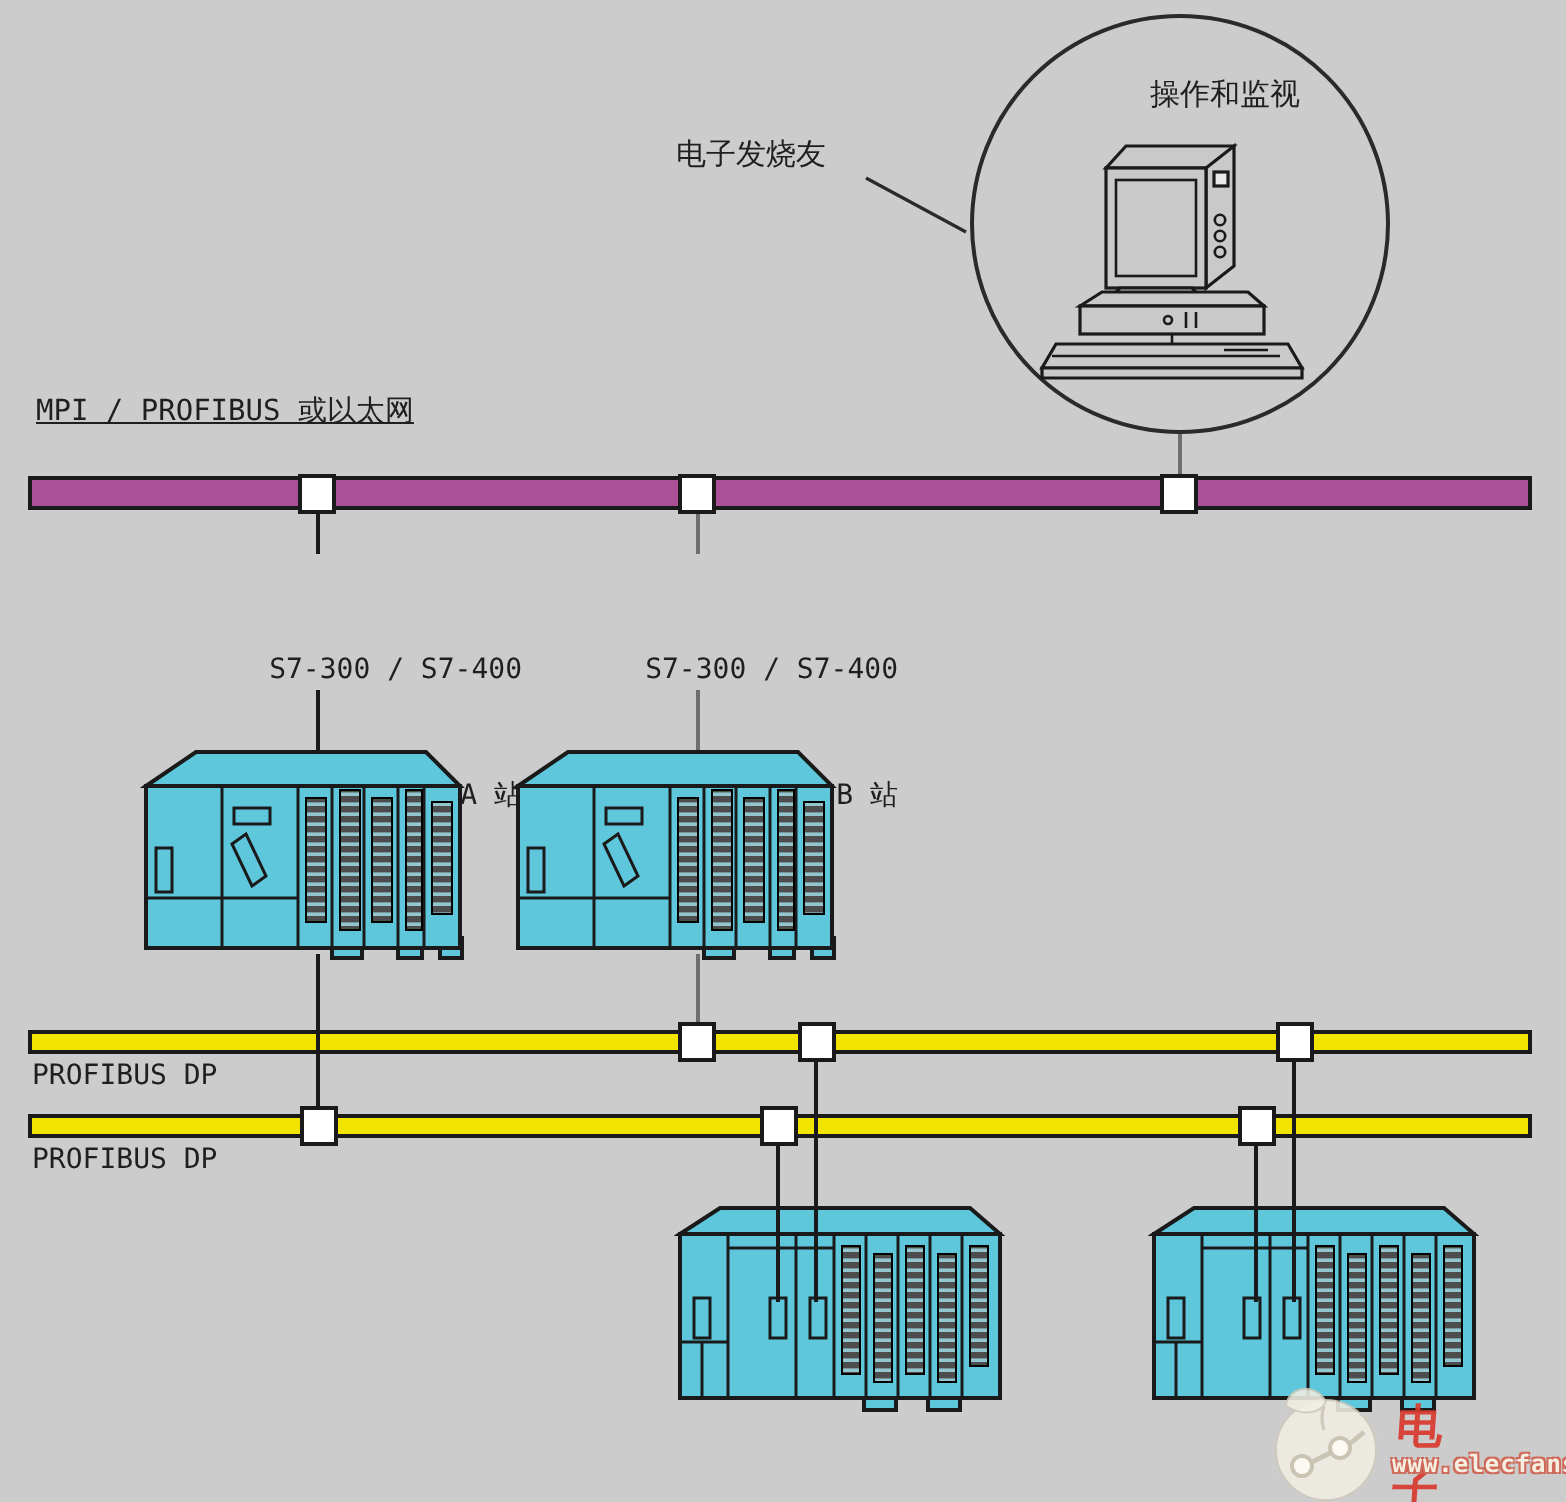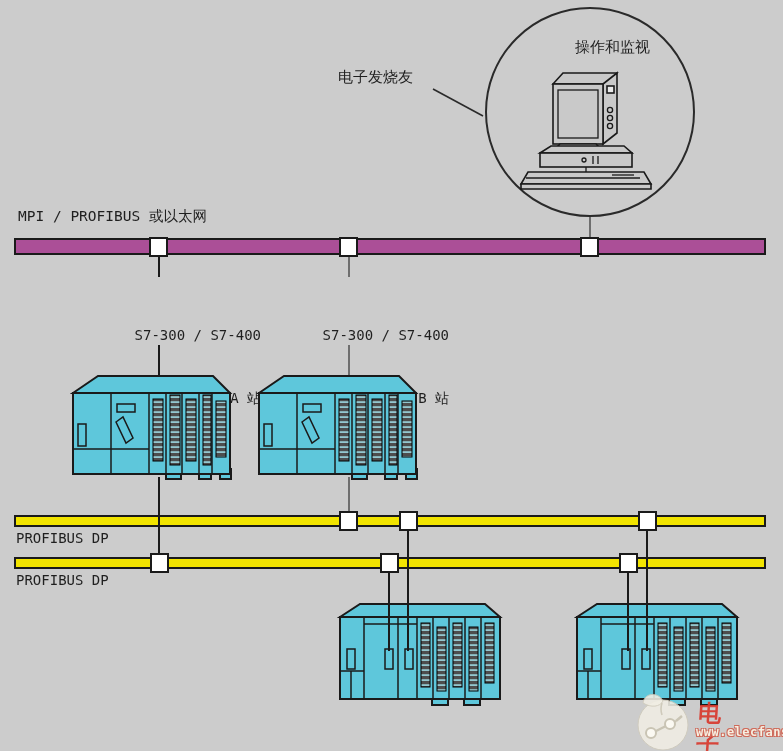--- a/index.html
+++ b/index.html
@@ -70,21 +70,21 @@
     <line class="pc-thin" x1="112" y1="115" x2="134" y2="115"></line>
   </svg>
 
   <div class="lbl" style="left:338px; top:67px; font-size:15px;">电子发烧友</div>
   <svg class="dev" style="left:430px; top:85px;" width="60" height="40" viewBox="0 0 60 40">
     <line x1="3" y1="4" x2="53" y2="31" stroke="#2a2a2a" stroke-width="1.6"></line>
   </svg>
 
   <div class="vline gray" style="left:589px; top:217px; height:22px;"></div>
 
-  <div class="lbl" style="left:18px; top:206px; font-size:14.5px;">MPI / PROFIBUS 或以太网</div>
+  <div class="lbl" style="left:18px; top:196px; font-size:14.5px;text-decoration:underline;">MPI / PROFIBUS 或以太网</div>
   <div class="bus mpi"></div>
 
   <div class="conn" style="left:149px; top:237px;"></div>
   <div class="conn" style="left:339px; top:237px;"></div>
   <div class="conn" style="left:580px; top:237px;"></div>
 
   <div class="vline" style="left:158px; top:257px; height:20px;"></div>
   <div class="vline gray" style="left:348px; top:257px; height:20px;"></div>
 
   <div class="lbl stationlbl" style="left:61px; top:283px;">

